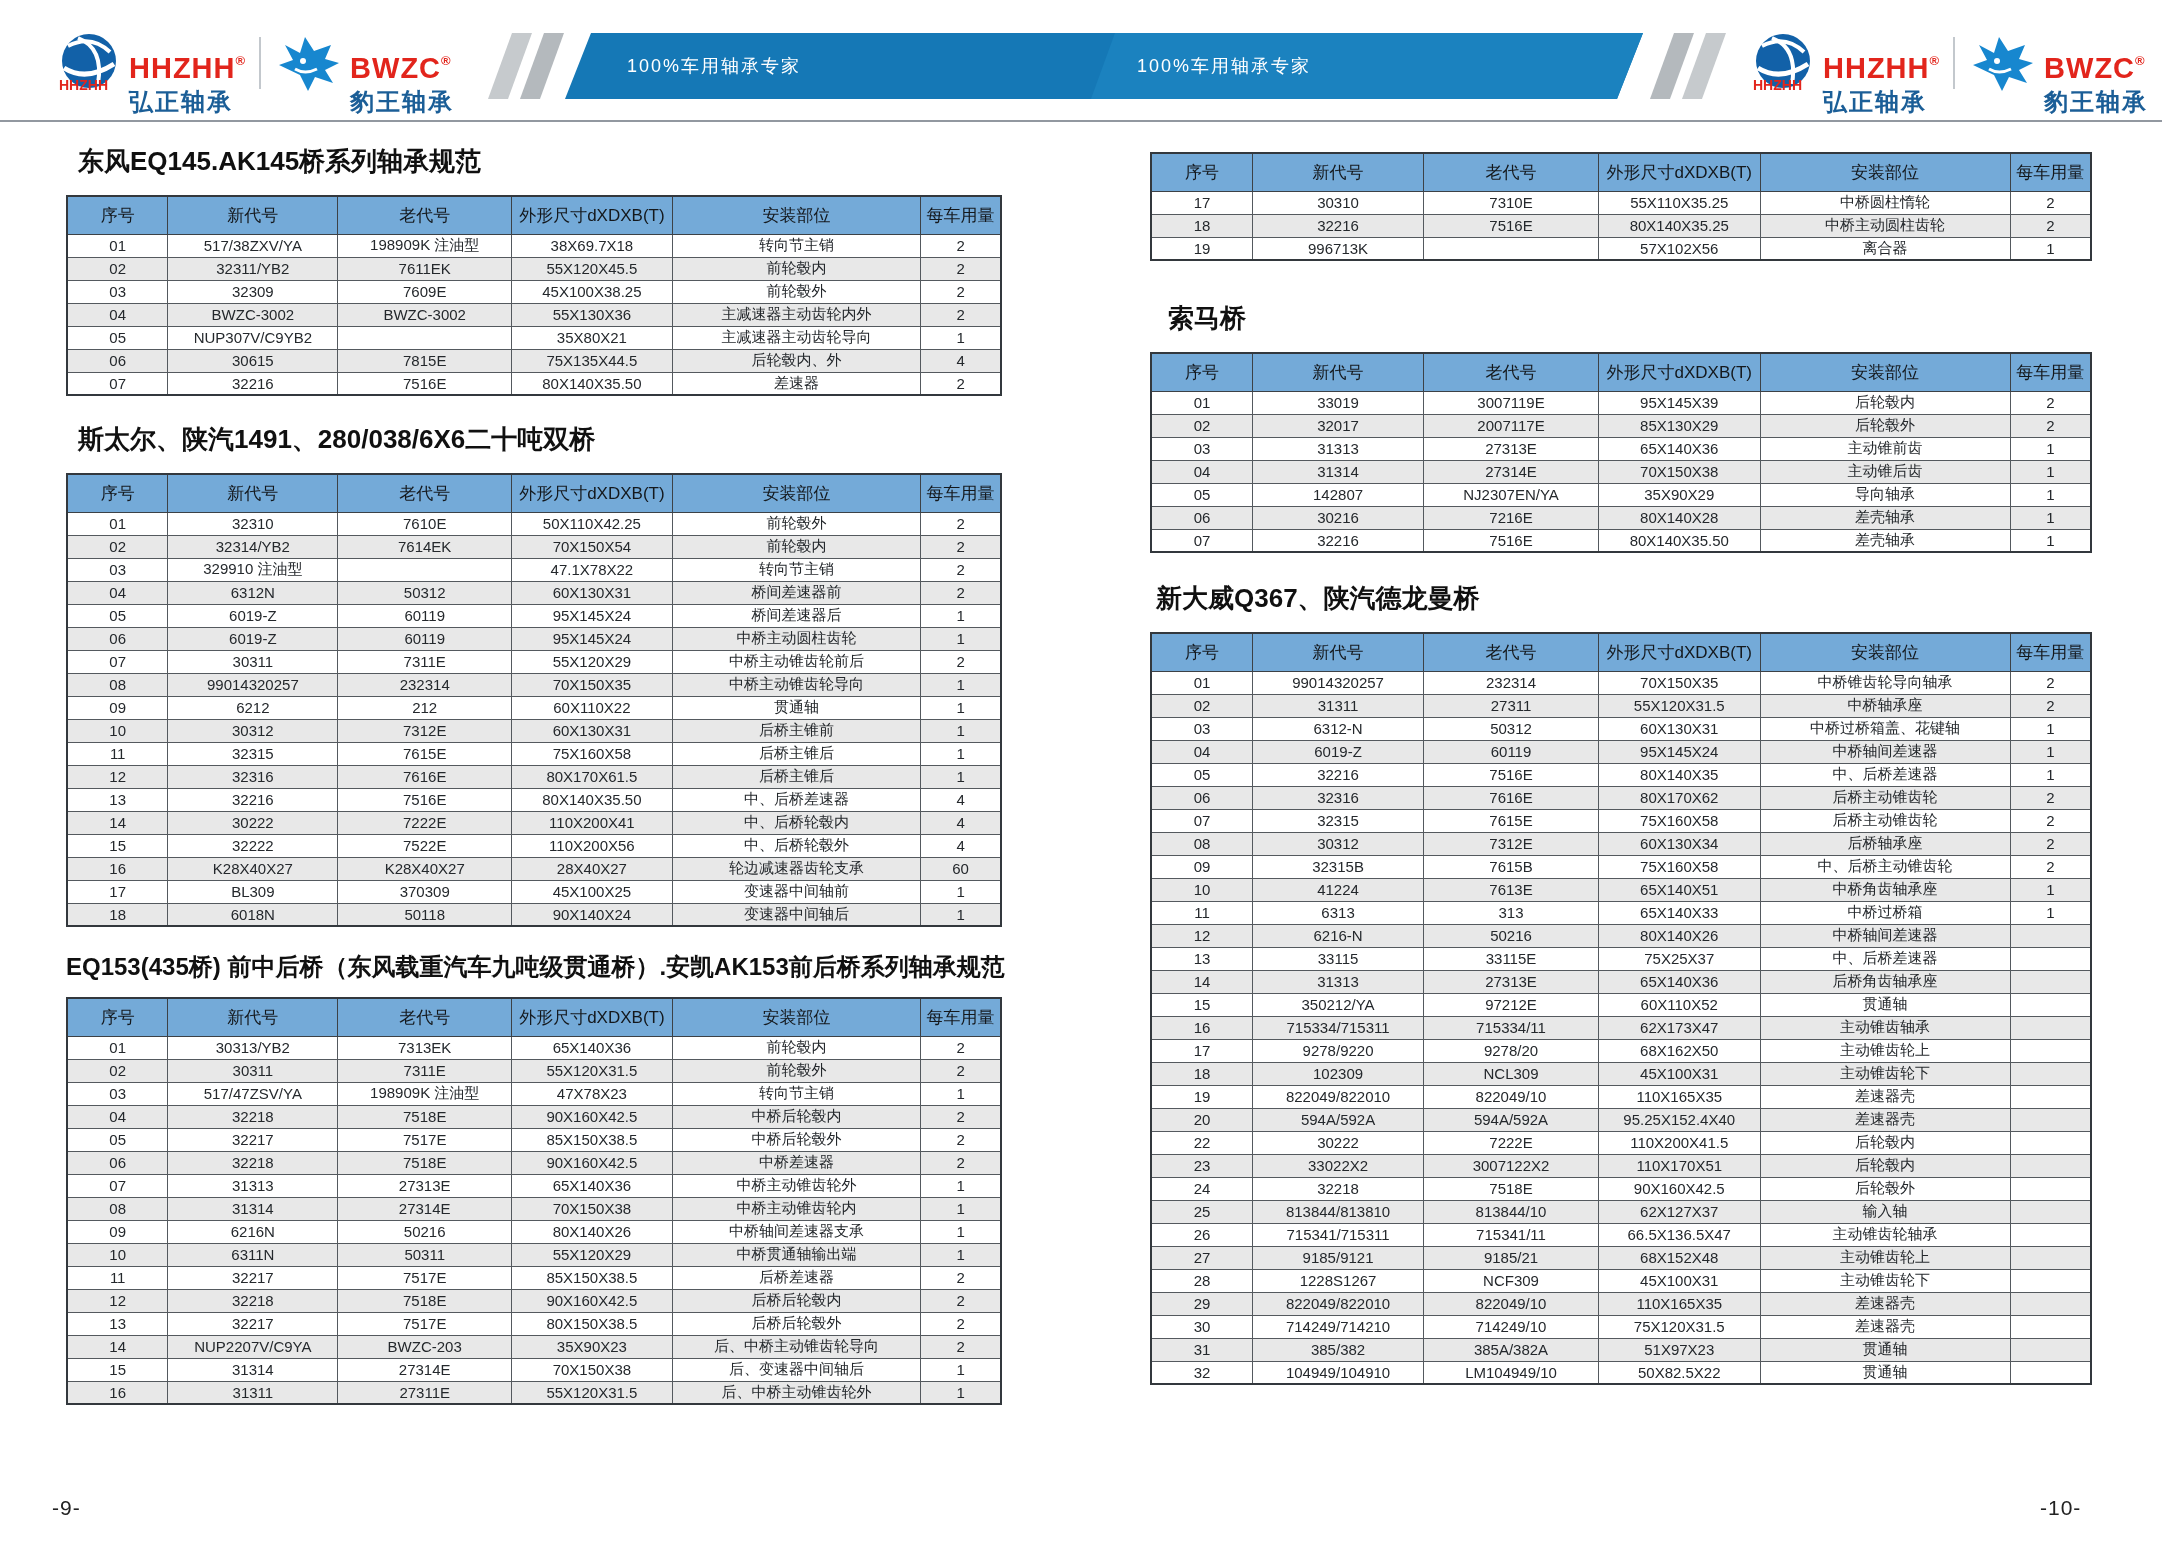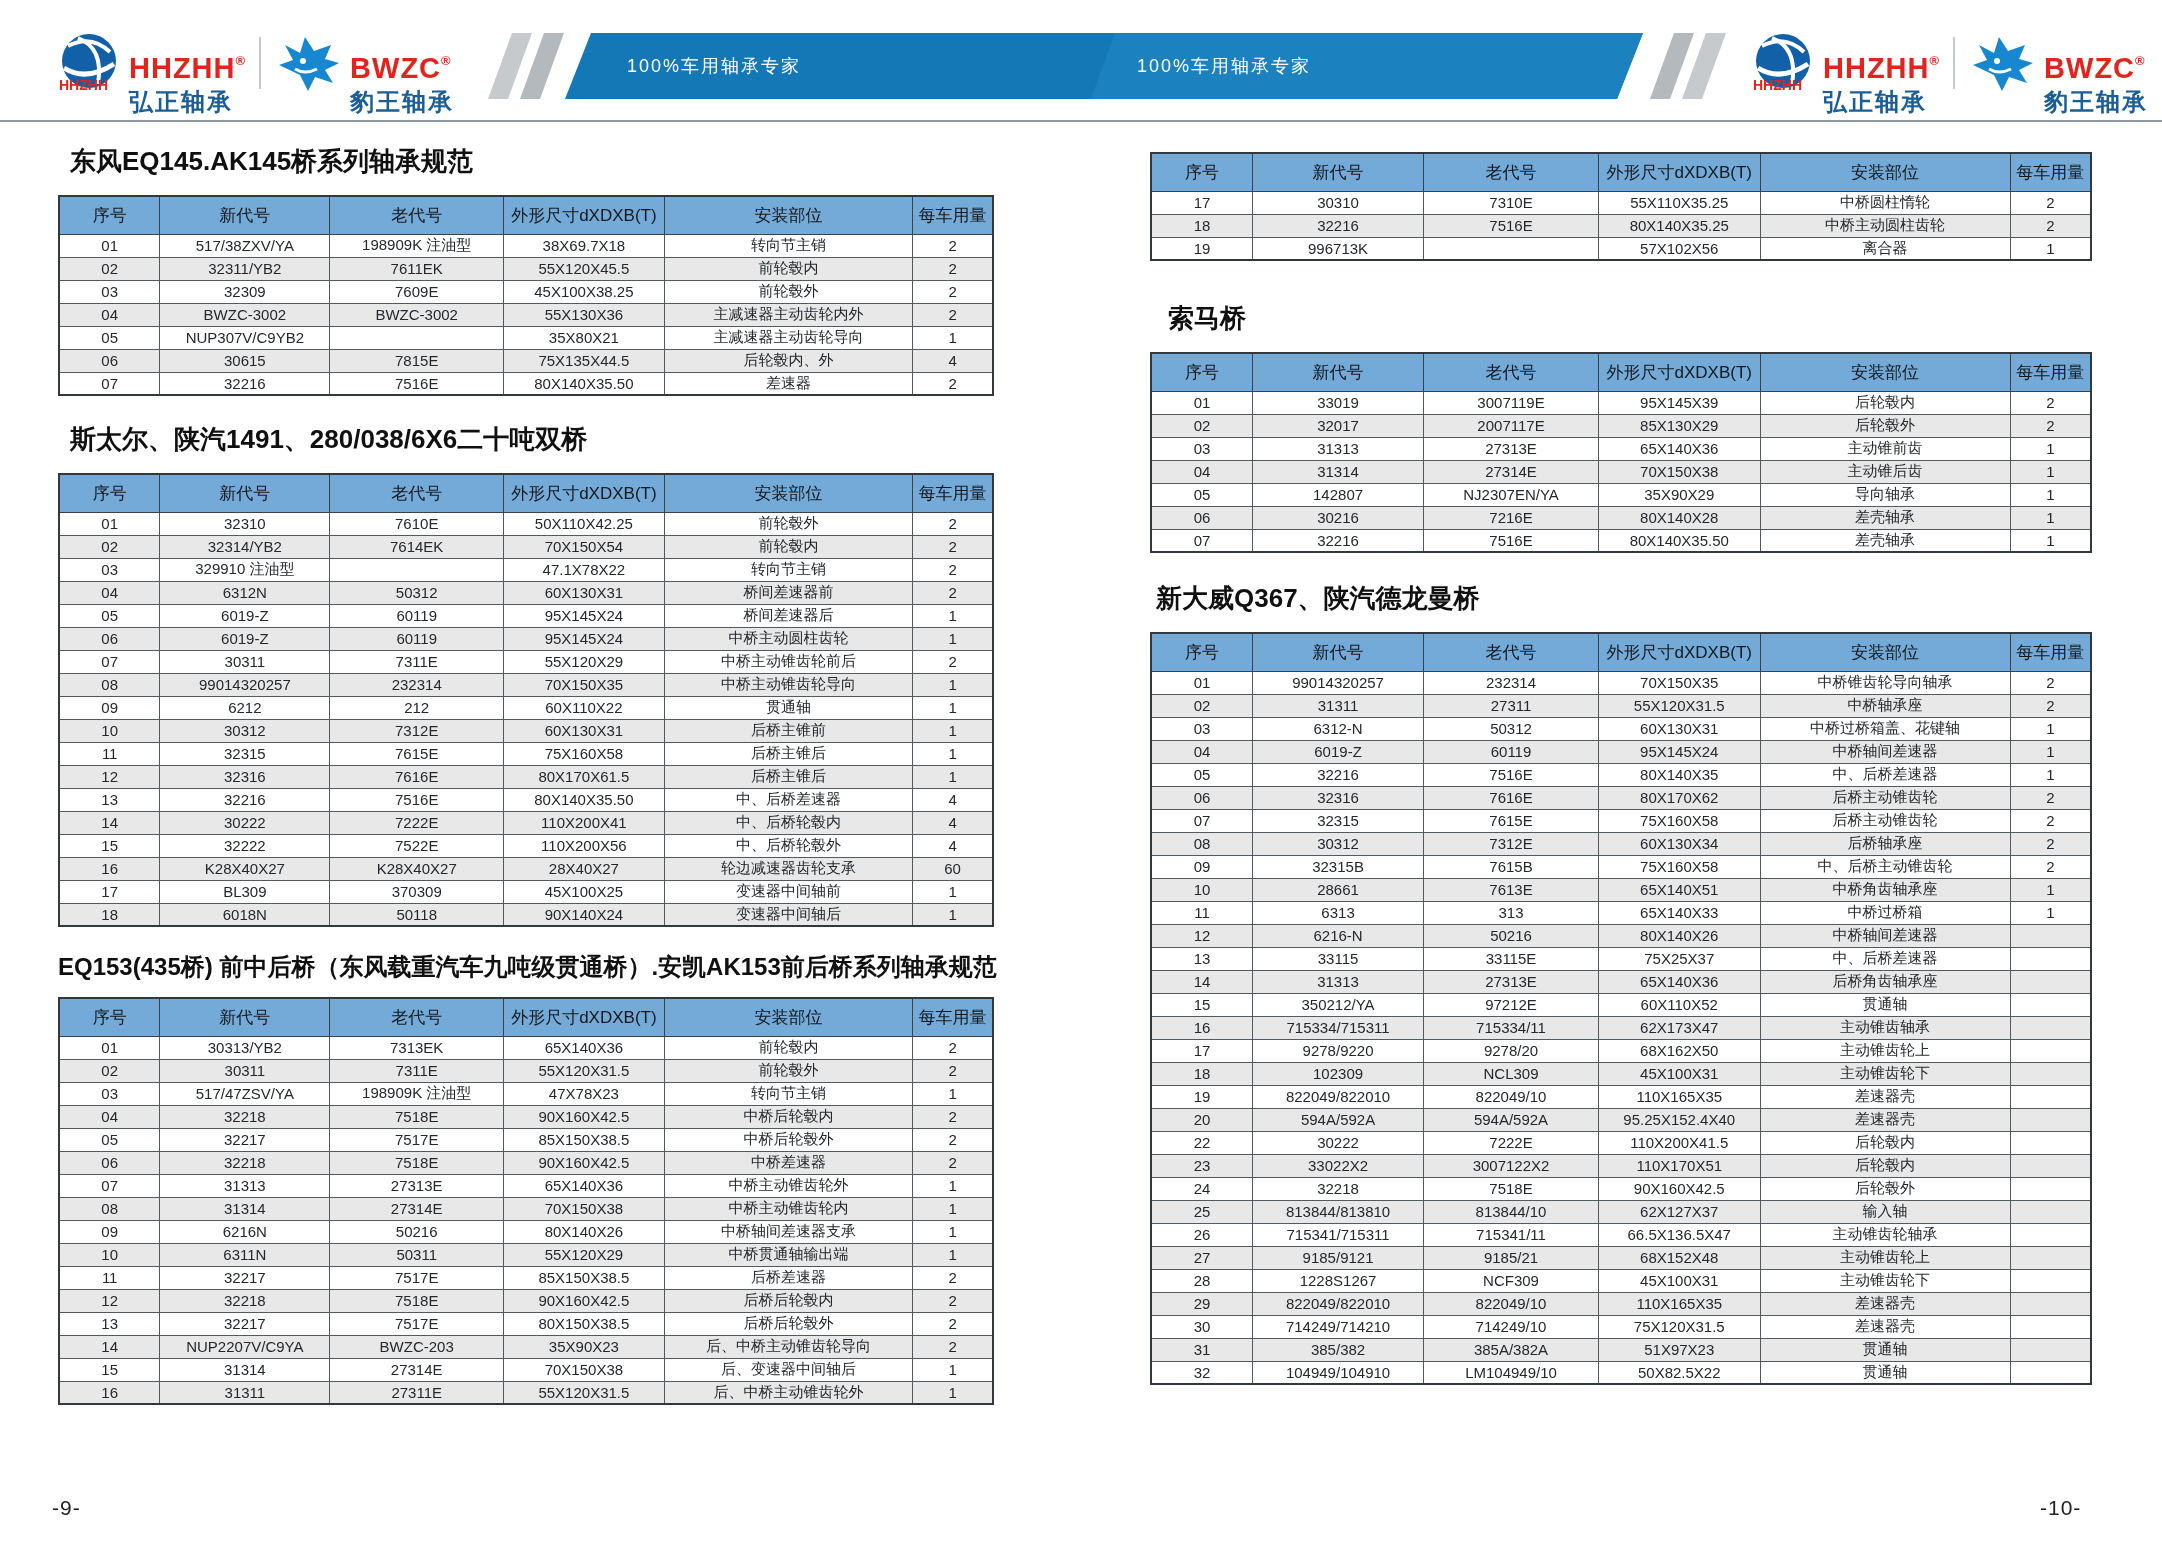--- a/index.html
+++ b/index.html
@@ -30,21 +30,21 @@
             clip-path:polygon(26px 0, 100% 0, calc(100% - 26px) 100%, 0 100%); }
   .banner .half2 { position:absolute; left:538px; right:-60px; top:0; bottom:0;
                    background:var(--banner-blue-light,#1b82bf); transform:skewX(-20deg); }
   .banner .slogan { position:absolute; top:0; line-height:66px; color:#fff; font-size:18px;
                     letter-spacing:2px; white-space:nowrap; z-index:2; }
   .slogan.sg1 { left:62px; }
   .slogan.sg2 { left:572px; }
 
   
   .col { position:absolute; }
-  .col-left  { left:58px;  top:130px; width:936px; }
+  .col-left  { left:66px;  top:130px; width:936px; }
   .col-right { left:1150px; top:152px; width:942px; }
 
   h2.tbl-title { font-size:26px; font-weight:bold; color:#101010; white-space:nowrap; }
   h2.t1 { margin:14px 0 16px 12px; }
   h2.t2 { margin:26px 0 16px 12px; }
   h2.t3 { margin:24px 0 14px 0; font-size:24px; }
   h2.t4 { margin:40px 0 16px 18px; }
   h2.t5 { margin:28px 0 16px 6px; }
 
   table.spec { width:100%; border-collapse:collapse; table-layout:fixed;
@@ -756,21 +756,21 @@
           <tr>
             <td>09</td>
             <td>32315B</td>
             <td>7615B</td>
             <td>75X160X58</td>
             <td>中、后桥主动锥齿轮</td>
             <td>2</td>
           </tr>
           <tr>
             <td>10</td>
-            <td>28661</td>
+            <td>41224</td>
             <td>7613E</td>
             <td>65X140X51</td>
             <td>中桥角齿轴承座</td>
             <td>1</td>
           </tr>
           <tr>
             <td>11</td>
             <td>6313</td>
             <td>313</td>
             <td>65X140X33</td>

